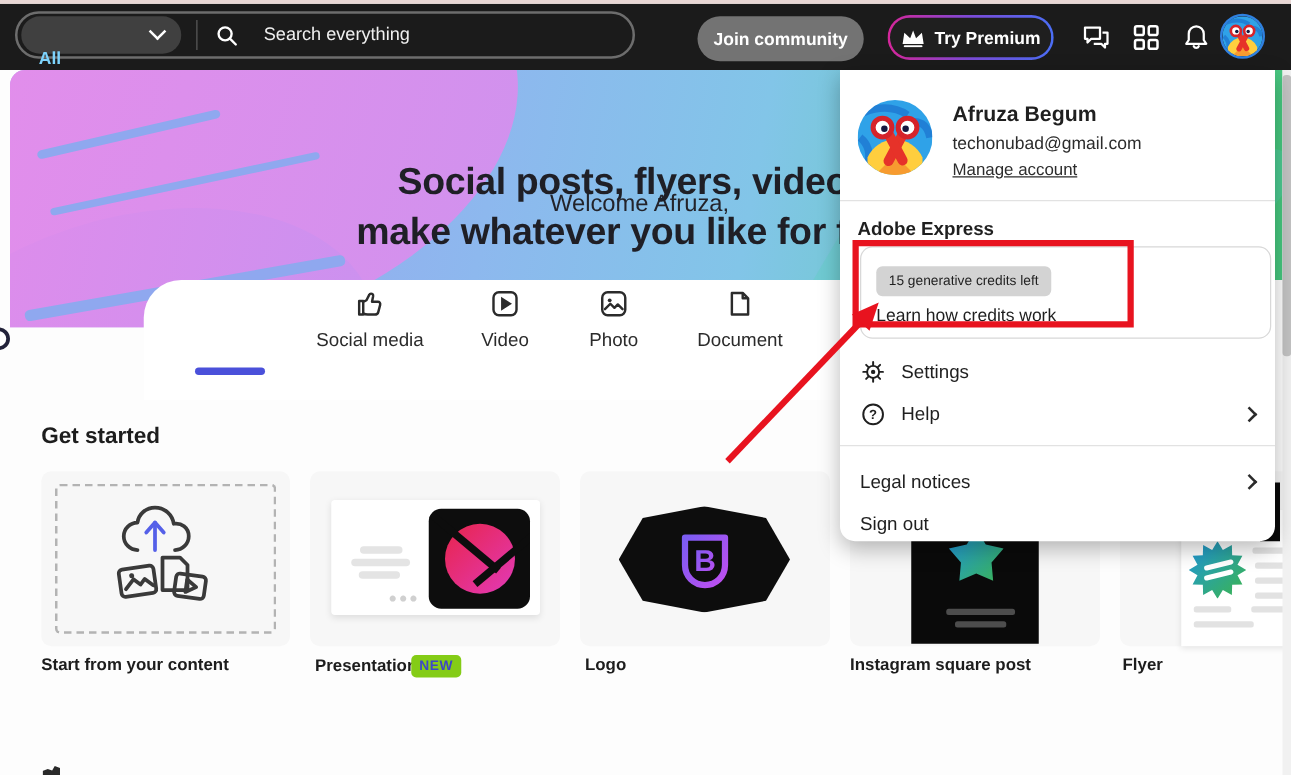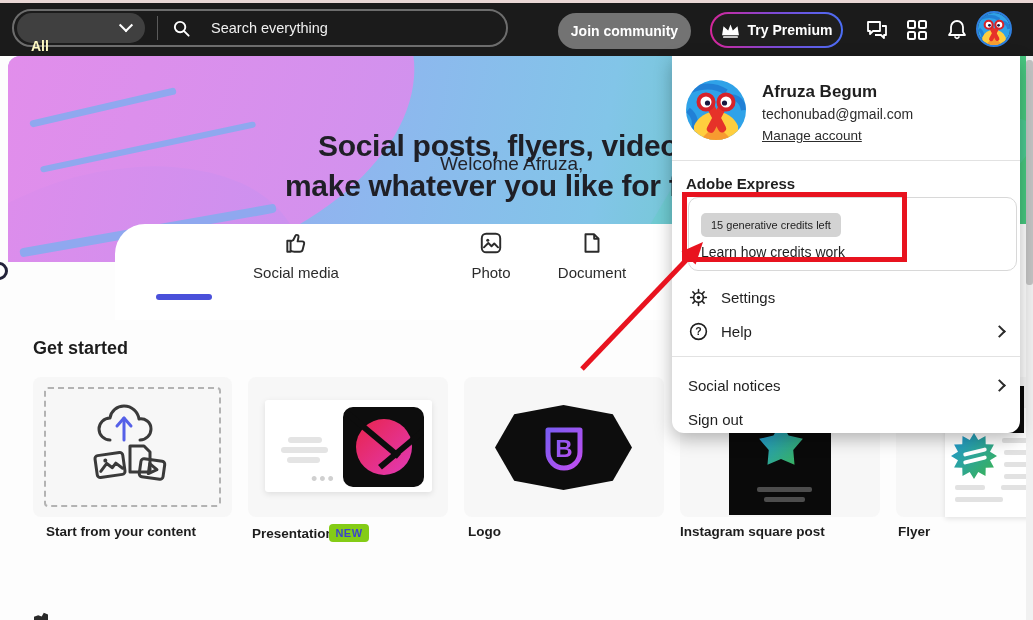--- a/index.html
+++ b/index.html
@@ -9,21 +9,21 @@
   #stage { position:relative; width:1033px; height:620px; background:#fdfdfd; }
 
   
   #top-strip { left:0; top:0; width:1033px; height:3px; background:#e9d7d5; z-index:31; }
   #topbar { left:0; top:3px; width:1033px; height:53px; background:#1b1b1b; z-index:30; }
   #search-shell { left:12px; top:6px; width:496px; height:38px; border:2px solid #6d6d6d;
                   border-radius:20px; display:flex; align-items:center; }
   #all-select { width:128px; height:30px; margin-left:3px; background:#404040; border-radius:16px;
                 display:flex; align-items:center; justify-content:space-between;
                 padding:0 14px; cursor:pointer; }
-  #all-select .lbl { color:#fef9c3; font-size:14px; font-weight:bold;margin-top:36px; }
+  #all-select .lbl { color:#7dd3fc; font-size:14px; font-weight:bold;margin-top:36px; }
   .chev-down { width:10px; height:10px; border-right:2px solid #fff; border-bottom:2px solid #fff;
                transform:rotate(45deg) translate(-2px,-2px); }
   #bar-divider { width:1px; height:24px; background:#5a5a5a; margin-left:12px; }
   #search-box { display:flex; align-items:center; gap:20px; padding-left:14px; color:#fff; flex:1; }
   #search-box .ph { color:#f0f0f0; font-size:14.5px; }
   .pill-btn { height:36px; border-radius:18px; background:#737373; color:#fff; font-weight:bold;
               font-size:14px; display:flex; align-items:center; justify-content:center; cursor:pointer; }
   #join-btn { left:558px; top:10px; width:133px; }
   #premium-btn { left:710px; top:9px; width:133px; background:#222;
                  border:2px solid transparent;
@@ -143,20 +143,27 @@
   <div id="below-hero" class="abs"></div>
   <div id="sheet" class="abs"></div>
   <div id="edge-knob" class="abs"></div>
 
   <div class="abs tab" style="left:241px;">
     <svg class="ticon" viewBox="0 0 24 24" fill="none" stroke="#2b2b2b" stroke-width="1.8" stroke-linejoin="round" stroke-linecap="round">
         <path d="M4 10h3v10H4zM7 19c1 .8 2 1 3.5 1h5c1.4 0 2.3-.6 2.6-1.8l1.4-5.4c.3-1.2-.4-2.3-1.7-2.3h-4.3l.8-4c.2-1.2-.5-2-1.6-2-.6 0-1 .3-1.2.8L9.4 9.4 7 10.6"></path>
       </svg>
     <span class="tlabel">Social media</span>
   </div>
+  <div class="abs tab" style="left:349px;">
+    <svg class="ticon" viewBox="0 0 24 24" fill="none" stroke="#2b2b2b" stroke-width="1.8">
+        <rect x="3.5" y="3.5" width="17" height="17" rx="4"></rect>
+        <path d="M10 8.5l5.5 3.5-5.5 3.5z" fill="#2b2b2b"></path>
+      </svg>
+    <span class="tlabel">Video</span>
+  </div>
   <div class="abs tab" style="left:436px;">
     <svg class="ticon" viewBox="0 0 24 24" fill="none" stroke="#2b2b2b" stroke-width="1.8" stroke-linecap="round" stroke-linejoin="round">
         <rect x="3.5" y="3.5" width="17" height="17" rx="4"></rect>
         <circle cx="9" cy="9.5" r="1.4" fill="#2b2b2b" stroke="none"></circle>
         <path d="M5.5 16l4-4 3 3 2.5-2.5 3.5 3.5"></path>
       </svg>
     <span class="tlabel">Photo</span>
   </div>
   <div class="abs tab" style="left:537px;">
     <svg class="ticon" viewBox="0 0 24 24" fill="none" stroke="#2b2b2b" stroke-width="1.8" stroke-linejoin="round">
@@ -176,21 +183,21 @@
       <path d="M36 38V16" stroke="#5560e8"></path>
         <path d="M29 24l7-8 7 8" stroke="#5560e8"></path>
       <rect x="8" y="52" width="28" height="22" rx="3" transform="rotate(-8 22 63)"></rect>
       <path d="M12 68l7-7 5 5 4-4 6 6" transform="rotate(-8 22 63)"></path>
       <circle cx="18" cy="58" r="2" fill="#3a3a3a" stroke="none" transform="rotate(-8 22 63)"></circle>
       <path d="M42 44h14l6 6v20H42z"></path>
       <rect x="52" y="58" width="24" height="18" rx="3" transform="rotate(8 64 67)"></rect>
       <path d="M61 62l8 5-8 5z" transform="rotate(8 64 67)"></path>
     </svg>
   </div>
-  <div class="abs card-label" style="left:46px;">Start from your content</div>
+  <div class="abs card-label" style="left:33px;">Start from your content</div>
 
   <div id="card2" class="abs card">
     <div class="abs slide-mock">
       <div class="abs slide-line" style="left:23px;top:37px;width:34px;"></div>
       <div class="abs slide-line" style="left:16px;top:47px;width:47px;"></div>
       <div class="abs slide-line" style="left:22px;top:57px;width:33px;"></div>
       <div class="abs slide-dots" style="left:46px;top:76px;">•••</div>
     </div>
     <div class="abs pres-logo">
       <div class="abs pres-circle"></div>
@@ -343,21 +350,21 @@
     <div class="abs menu-item" style="top:258px;">
       <svg class="micon" viewBox="0 0 24 24" fill="none" stroke="#1f1f1f" stroke-width="1.8">
           <circle cx="12" cy="12" r="9"></circle>
           <text x="12" y="16.5" text-anchor="middle" font-size="12" font-weight="bold" fill="#1f1f1f" stroke="none" font-family="Liberation Sans, sans-serif">?</text>
         </svg>
       <span>Help</span>
       <span class="mi-chevron"></span>
     </div>
     <div class="abs menu-divider" style="top:300px;"></div>
     <div class="abs menu-item" style="top:312px;">
-      <span>Social notices</span>
+      <span>Legal notices</span>
       <span class="mi-chevron"></span>
     </div>
     <div class="abs menu-item" style="top:346px;">
       <span>Sign out</span>
     </div>
   </div>
 
   <div id="red-rect" class="abs"></div>
   <svg id="red-arrow" class="abs" viewBox="0 0 165 155">
     <line x1="22" y1="141" x2="132" y2="26" stroke="#e8131f" stroke-width="5"></line>

